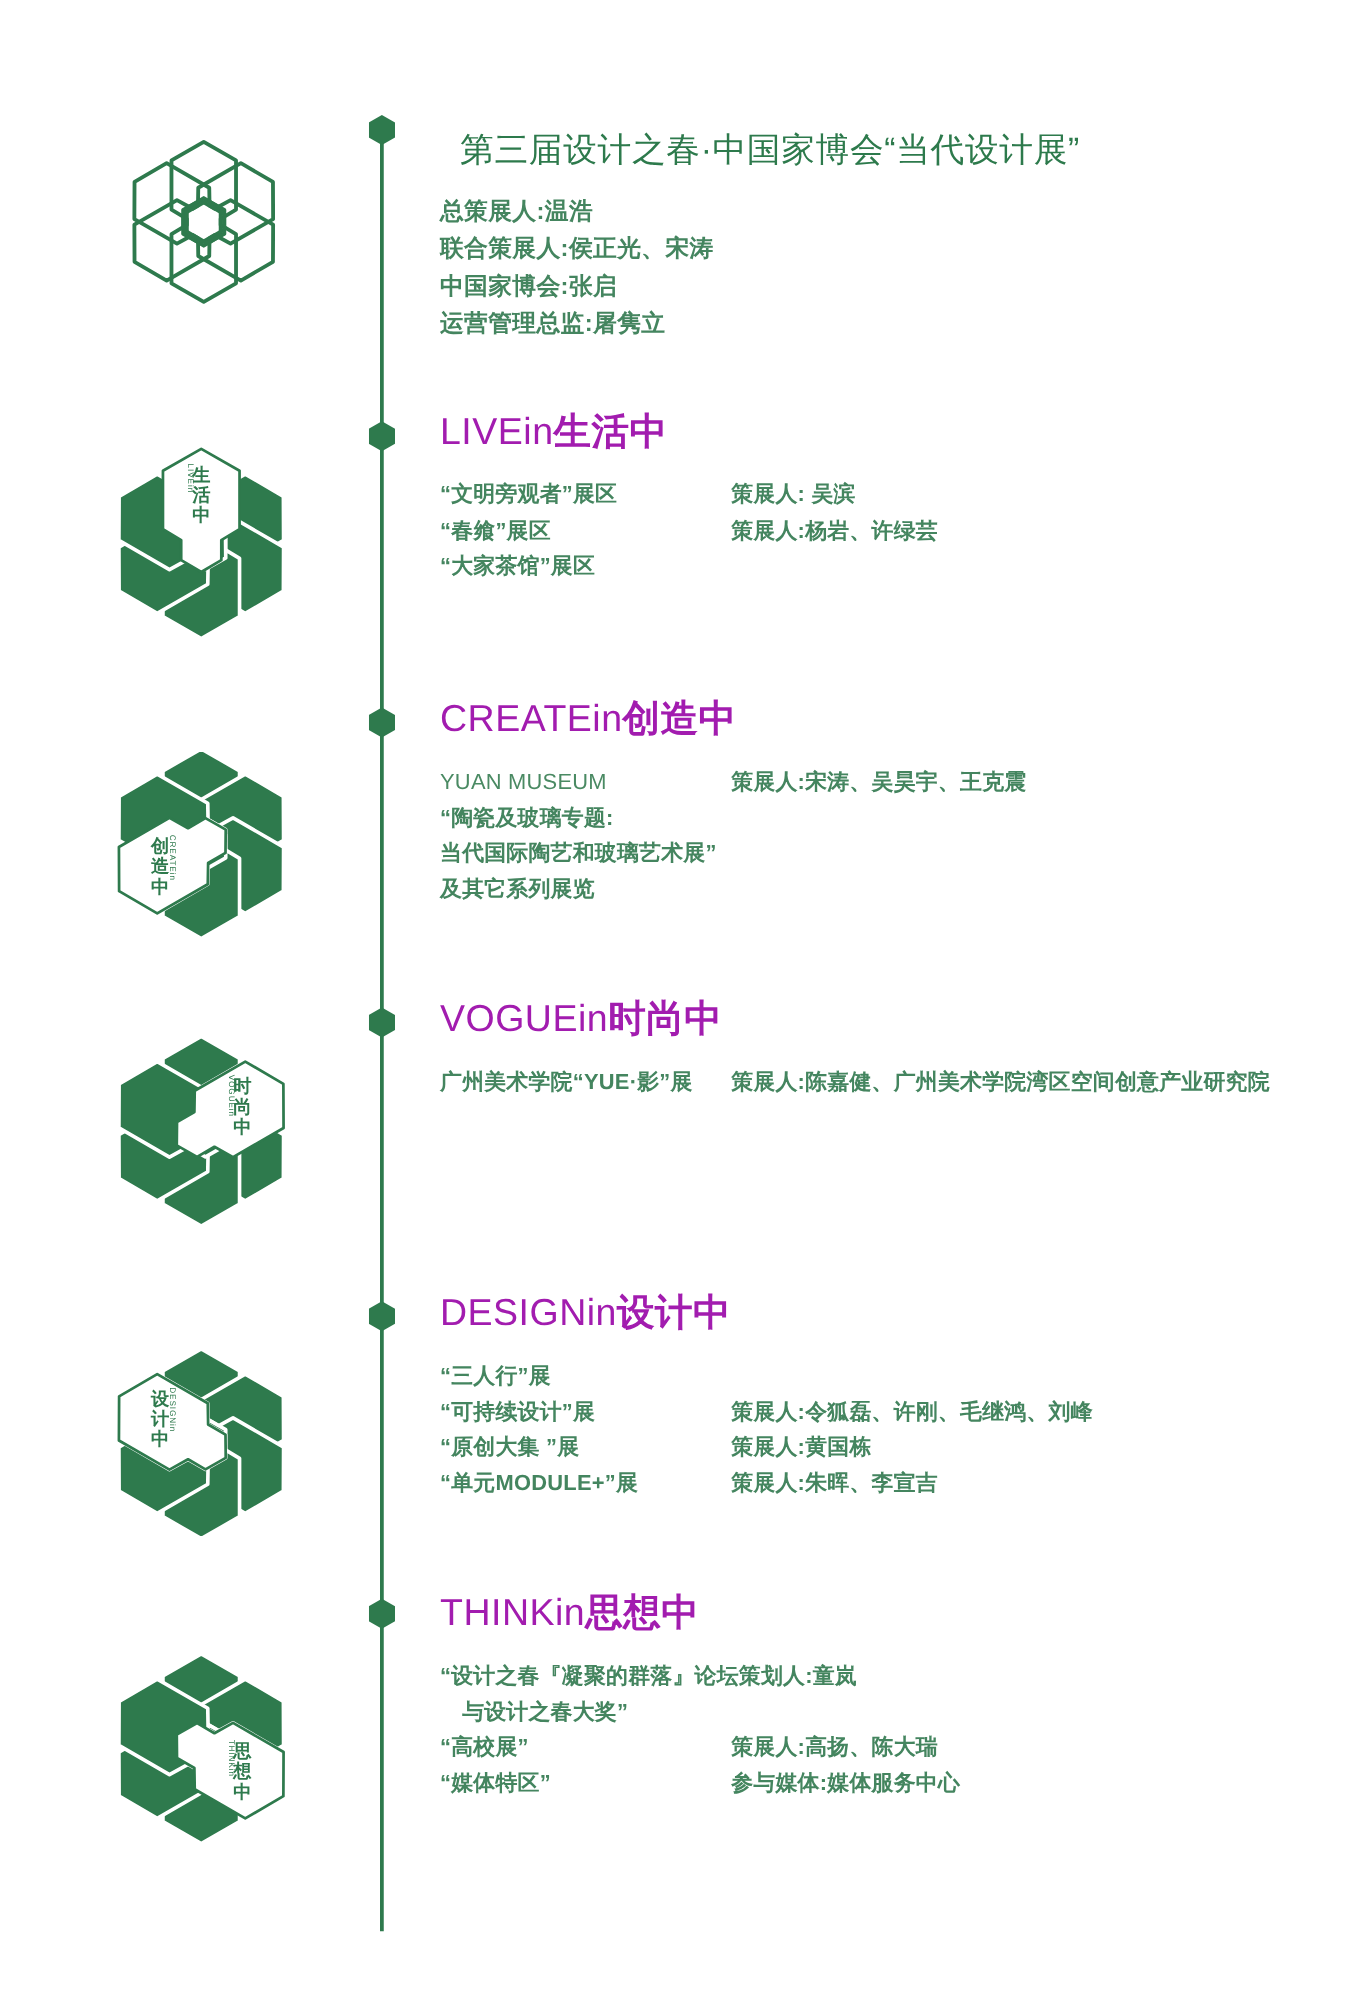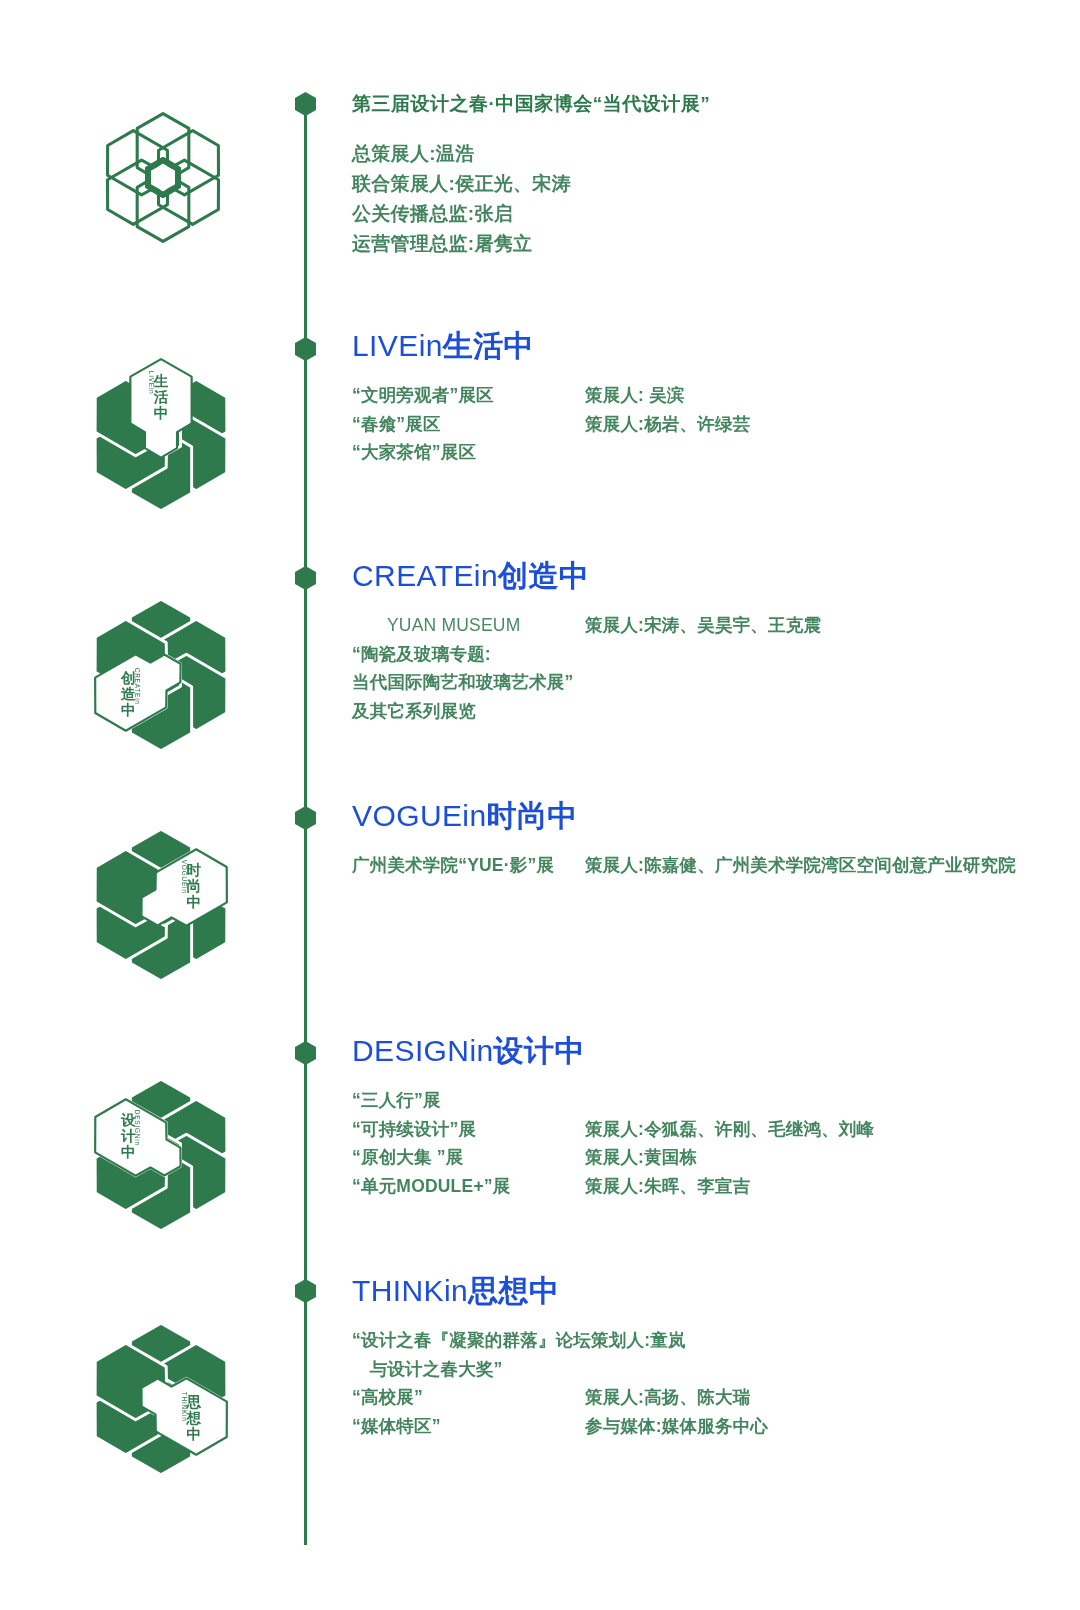--- a/index.html
+++ b/index.html
@@ -17,37 +17,37 @@
     clip-path:polygon(50% 0,100% 25%,100% 75%,50% 100%,0 75%,0 25%);
   }
 
   
   .logo{position:absolute;left:72px;width:178px;}
   .logo.header-logo{left:88px;width:150px;}
 
   
   .sec{position:absolute;left:352px;width:700px;color:#2d7a4c;}
   .main-title{
-    margin:0;font-size:19px;line-height:36px;font-weight:700;color:#2d7a4c;letter-spacing:0.5px;
+    margin:16px;font-size:27px;line-height:36px;font-weight:400;color:#2d7a4c;letter-spacing:0.5px;
   }
   .credits{margin-top:17px;}
   .credit-line{font-size:19px;line-height:30px;font-weight:700;color:#44855f;letter-spacing:0.3px;}
 
-  .sec-title{margin:0;font-size:30px;line-height:36px;color:#1d4ed8;letter-spacing:0.4px;}
+  .sec-title{margin:0;font-size:30px;line-height:36px;color:#a21caf;letter-spacing:0.4px;}
   .sec-title .t-en{font-weight:400;}
   .sec-title .t-cn{font-weight:700;}
 
   .rows{margin-top:17px;}
   .row{display:grid;grid-template-columns:233px 1fr;align-items:start;}
   .row.wide{display:flex;}
   .row .label,.row .value{
     font-size:17.5px;line-height:28.5px;font-weight:700;color:#44855f;letter-spacing:0.2px;
     white-space:pre-line;
   }
-  .row .label.light{font-weight:400;color:#4a8a63;margin-left:35px;}
+  .row .label.light{font-weight:400;color:#4a8a63;}
 </style>
 </head>
 <body>
 
 <div class="canvas">
 
   <div class="timeline"></div>
   <div class="dot" style="top:92px"></div>
   <div class="dot" style="top:337px"></div>
   <div class="dot" style="top:566px"></div>
@@ -127,21 +127,21 @@
         <text x="45.0" y="26.0" font-size="20" font-weight="700" fill="#2e7a4d" text-anchor="middle" dominant-baseline="central" font-family="'Liberation Sans','DejaVu Sans',sans-serif">想</text>
         <text x="45.0" y="48.0" font-size="20" font-weight="700" fill="#2e7a4d" text-anchor="middle" dominant-baseline="central" font-family="'Liberation Sans','DejaVu Sans',sans-serif">中</text>
         <text x="32.0" y="-10.0" transform="rotate(90 32.0 -10.0)" font-size="9" letter-spacing="1" fill="#2e7a4d" text-anchor="start" dominant-baseline="central" font-family="'Liberation Sans','DejaVu Sans',sans-serif">THINKin</text>
       </svg></div>
 
   <div class="sec" style="top:86px">
     <h1 class="main-title">第三届设计之春·中国家博会“当代设计展”</h1>
     <div class="credits">
         <div class="credit-line">总策展人:温浩</div>
         <div class="credit-line">联合策展人:侯正光、宋涛</div>
-        <div class="credit-line">公关传播总监:张启</div>
+        <div class="credit-line">中国家博会:张启</div>
         <div class="credit-line">运营管理总监:屠隽立</div>
       </div>
   </div>
 
   <div class="sec" style="top:328px">
     <h2 class="sec-title"><span class="t-en">LIVEin</span><span class="t-cn">生活中</span></h2>
     <div class="rows">
         <div class="row">
           <div class="label">“文明旁观者”展区</div>
           <div class="value">策展人: 吴滨</div>

